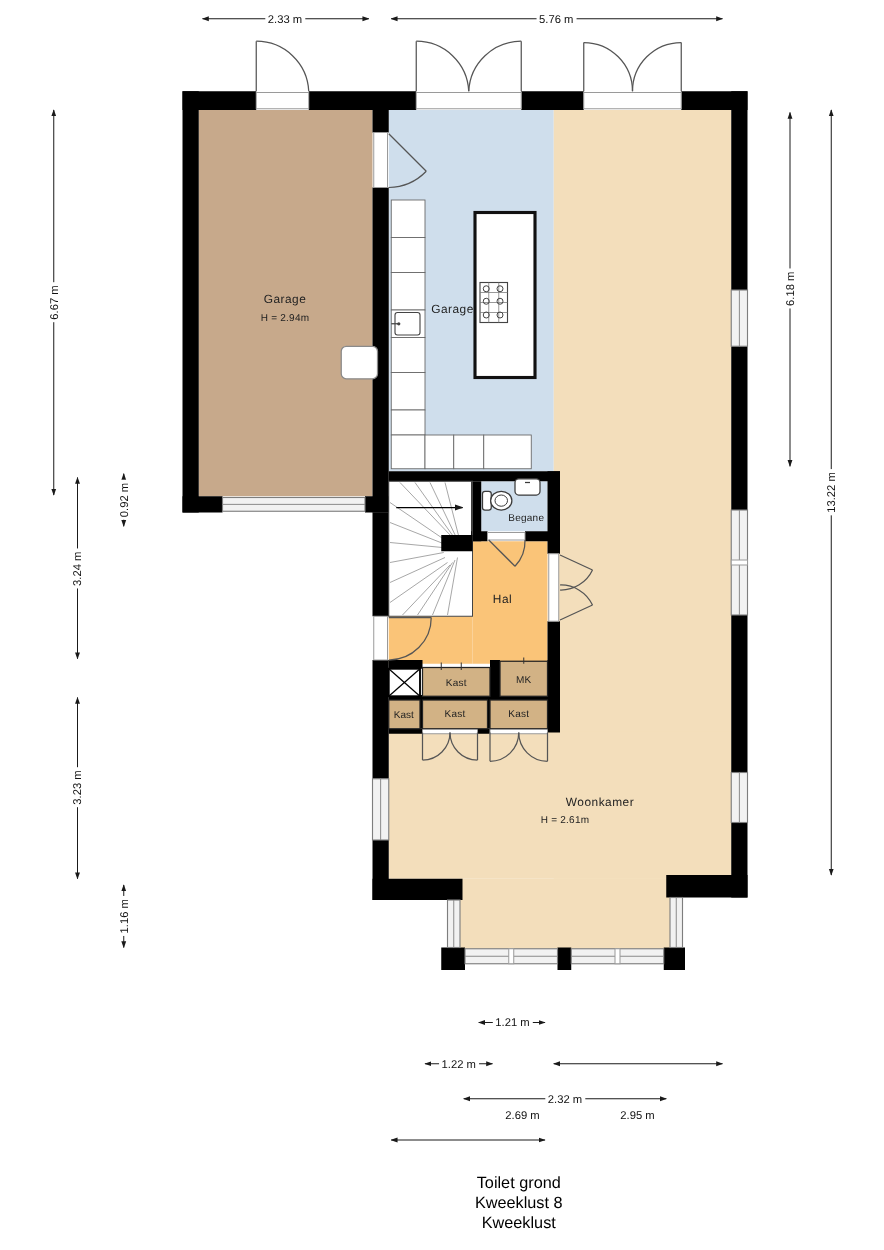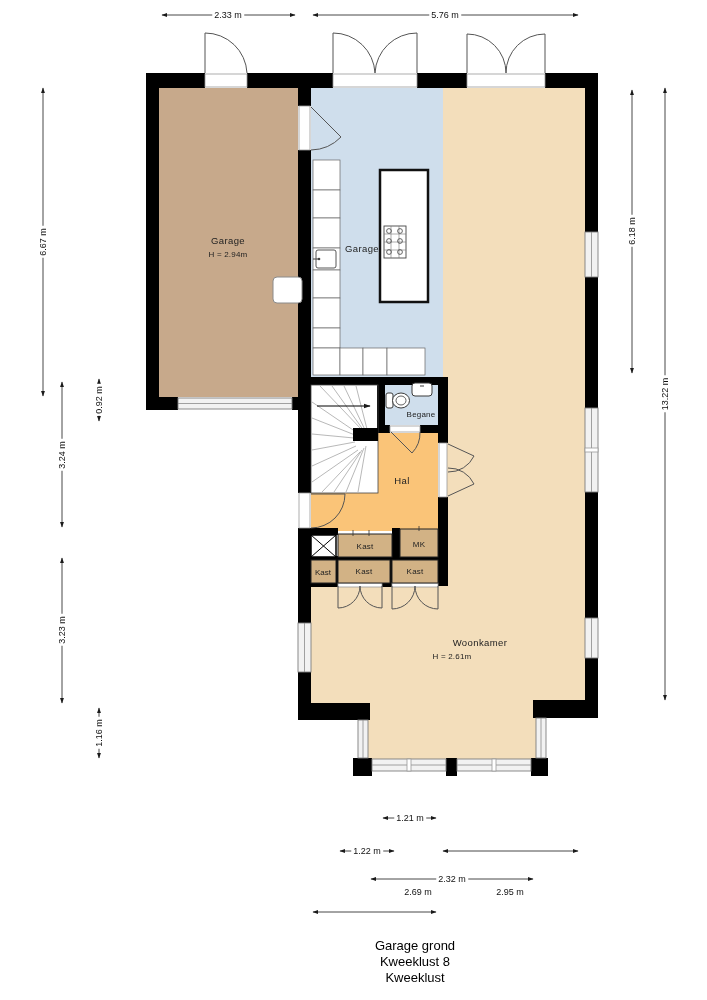--- a/index.html
+++ b/index.html
@@ -339,17 +339,17 @@
 <div class="lbl room-lbl sub" style="left:421px;top:414px;">Begane</div>
 <div class="lbl room-lbl" style="left:402px;top:480px;text-align:right;">Hal</div>
 <div class="lbl room-lbl" style="left:480px;top:642px;">Woonkamer</div>
 <div class="lbl room-lbl sub" style="left:452px;top:656px;">H = 2.61m</div>
 <div class="lbl room-lbl sub" style="left:365px;top:546px;">Kast</div>
 <div class="lbl room-lbl sub" style="left:419px;top:544px;">MK</div>
 <div class="lbl room-lbl tiny" style="left:323px;top:572px;">Kast</div>
 <div class="lbl room-lbl sub" style="left:364px;top:571px;">Kast</div>
 <div class="lbl room-lbl sub" style="left:415px;top:571px;">Kast</div>
 
-<div class="title-line" style="top:938px;">Garage grond</div>
+<div class="title-line" style="top:938px;">Toilet grond</div>
 <div class="title-line" style="top:954px;">Kweeklust 8</div>
 <div class="title-line" style="top:970px;">Kweeklust</div>
 
 </div>
 
 </body></html>

